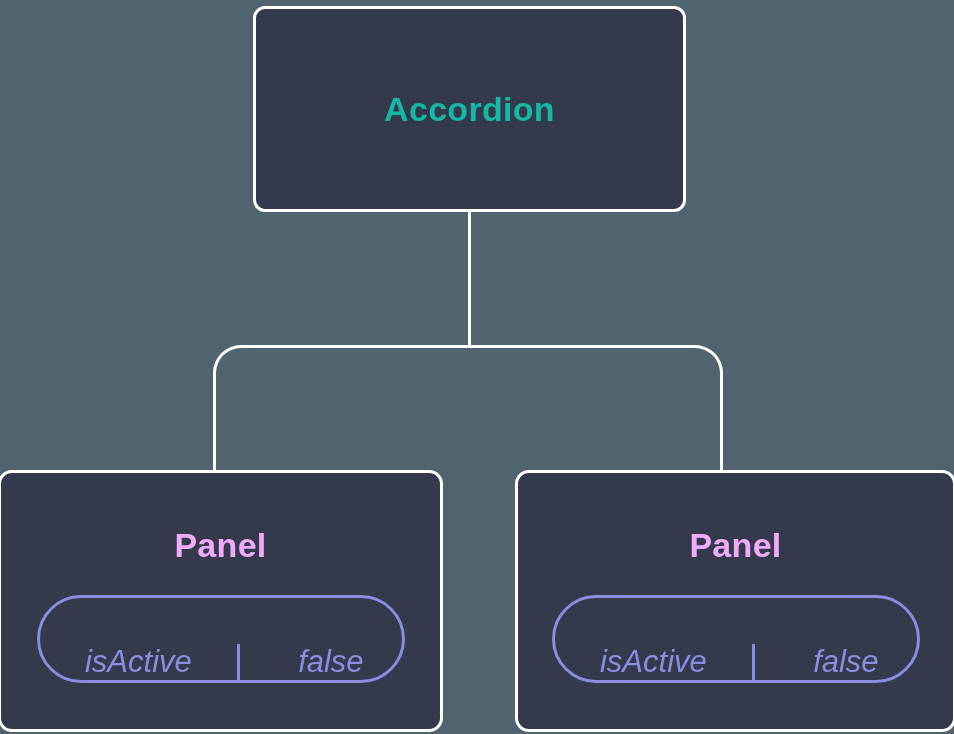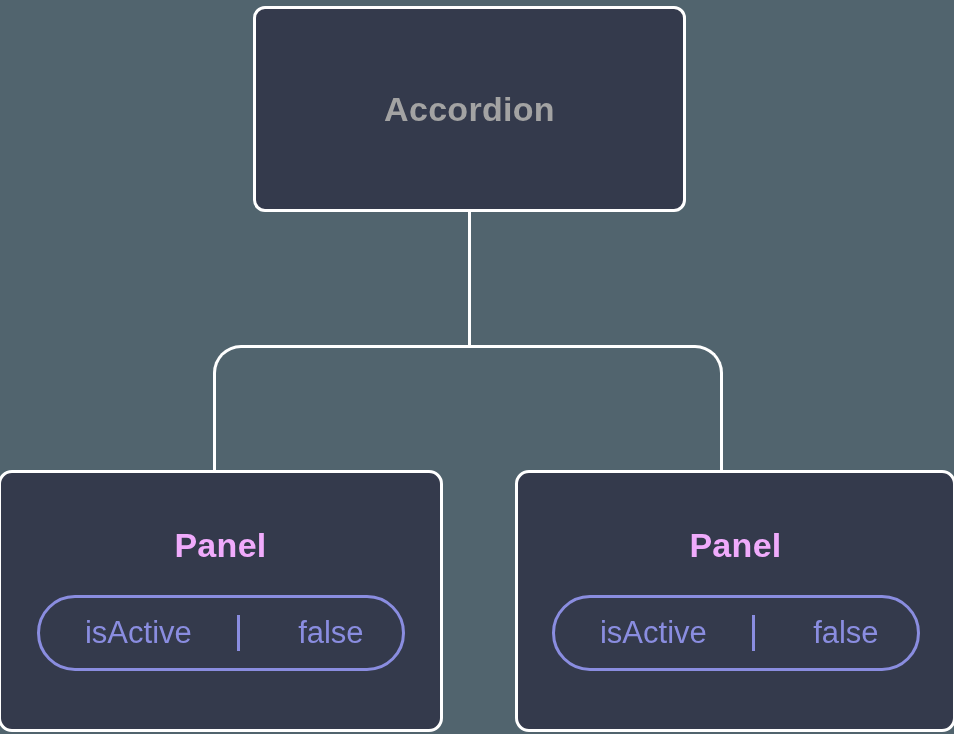--- a/index.html
+++ b/index.html
@@ -29,21 +29,21 @@
     left: 253px;
     top: 6px;
     width: 433px;
     height: 206px;
     border-radius: 12px;
     display: flex;
     align-items: center;
     justify-content: center;
   }
   .node-root .node-label {
-    color: #a3a3a3;
+    color: #14b8a6;
     font-size: 34px;
     font-weight: 600;
     letter-spacing: 0.3px;
   }
   
   .connector-stub {
     position: absolute;
     left: 468px;
     top: 212px;
     width: 3px;
@@ -85,27 +85,28 @@
     font-size: 34px;
     font-weight: 600;
     letter-spacing: 0.3px;
     height: 44px;
     line-height: 44px;
   }
   
   .prop-pill {
     margin-top: 28px;
     width: 368px;
-    height: 76px;
+    height: 88px;
     border: 3px solid var(--accent, #8a8de0);
     border-radius: 46px;
     box-sizing: border-box;
     display: flex;
-    align-items: center;
+    align-items: flex-end;
     overflow: hidden;
+    font-style: italic;
   }
   .prop-cell {
     display: flex;
     align-items: center;
     justify-content: center;
     color: var(--accent, #8a8de0);
     font-size: 31px;
     font-weight: 400;
   }
   .prop-name {

